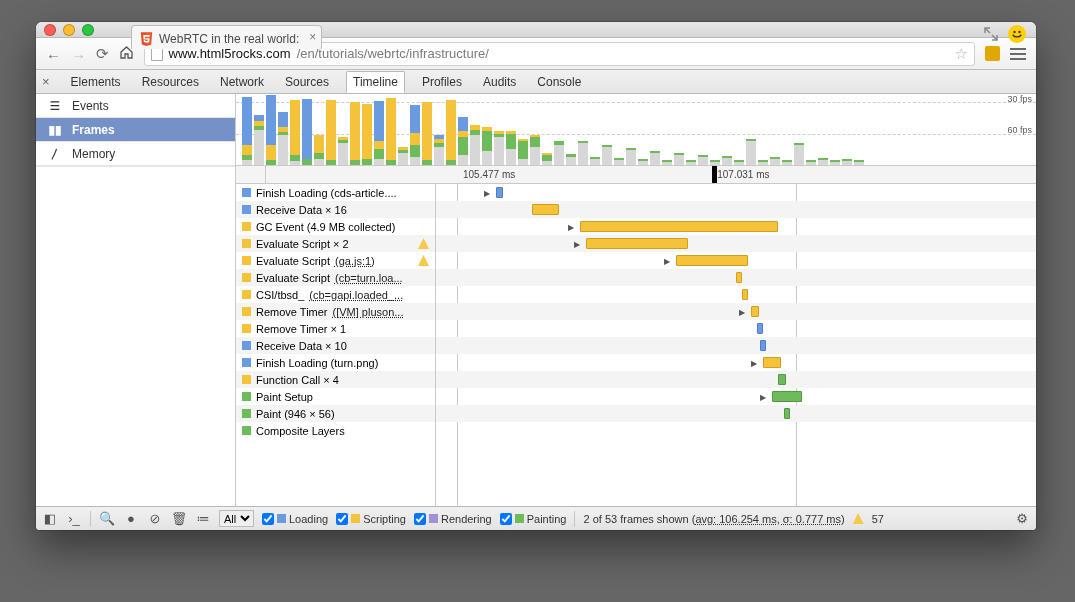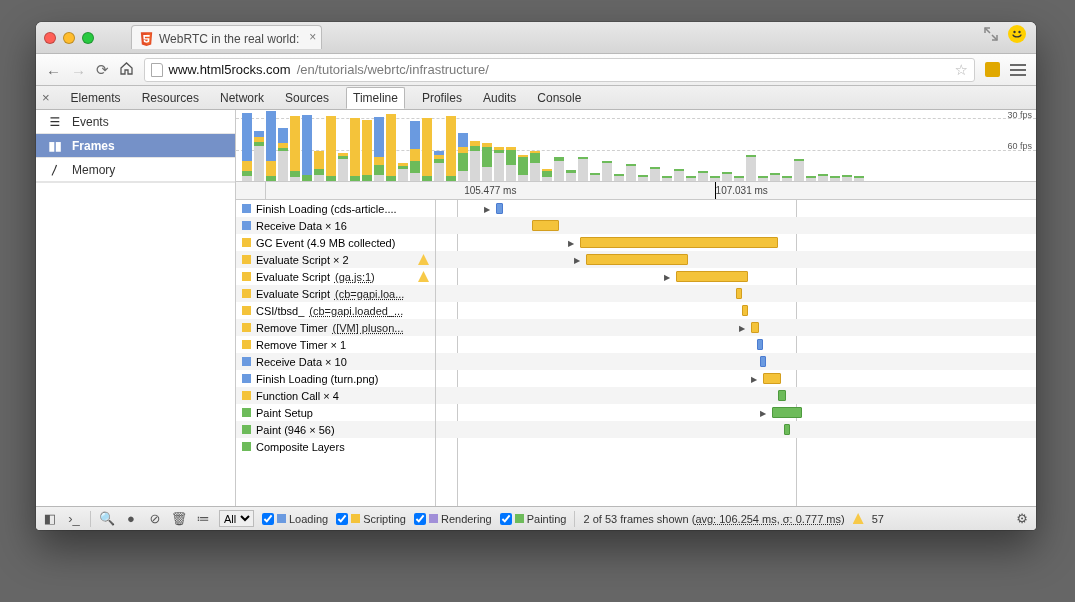--- a/index.html
+++ b/index.html
@@ -1,20 +1,20 @@
 <!DOCTYPE html>
 <html><head>
 <meta charset="utf-8">
 <style>
   * { box-sizing: border-box; margin: 0; padding: 0; font-family: "Lucida Grande", "Helvetica Neue", Arial, sans-serif; }
   body { background: #666; padding: 22px 36px 60px; }
   .window { width: 1000px; height: 508px; background: #fff; border-radius: 6px 6px 4px 4px; box-shadow: 0 18px 42px rgba(0,0,0,.45), 0 0 0 1px rgba(0,0,0,.15); overflow: hidden; display: flex; flex-direction: column; }
 
   
-  .titlebar { height: 32px; background: linear-gradient(#e8e8e8,#d6d6d6); border-bottom:1px solid #b9b9b9; display:flex; align-items:center; padding:0 8px; position:relative; }
+  .titlebar { height: 16px; background: linear-gradient(#e8e8e8,#d6d6d6); border-bottom:1px solid #b9b9b9; display:flex; align-items:center; padding:0 8px; position:relative; }
   .traffic { display:flex; gap:7px; }
   .tl { width:12px; height:12px; border-radius:50%; border:1px solid rgba(0,0,0,.25); }
   .tl.red{background:#ff5f57}.tl.yel{background:#ffbd2e}.tl.grn{background:#28c940}
   .tab { position:absolute; left:95px; top:3px; height:24px; background:#f6f6f6; border:1px solid #bcbcbc; border-bottom:none; border-radius:4px 4px 0 0; padding:3px 22px 0 8px; font-size:12px; color:#4b4b4b; display:flex; align-items:center; gap:6px; }
   .tab .html5 { width:13px; height:15px; }
   .tab .x { position:absolute; right:5px; top:4px; font-size:12px; color:#7a7a7a; }
   .emoji { position:absolute; right:10px; top:3px; width:18px; height:18px; border-radius:50%; background:#ffd000; display:flex; align-items:center; justify-content:center; }
   .expand { position:absolute; right:38px; top:5px; width:14px; height:14px; }
 
   
@@ -52,21 +52,21 @@
   .fps-lab { position:absolute; right:4px; font-size:9px; color:#5a5a5a; }
   .fps-lab.l30{top:0}.fps-lab.l60{top:31px}
   .bars { position:absolute; left:6px; right:42px; bottom:0; top:0; display:flex; align-items:flex-end; gap:2px; }
   .bar { width:10px; display:flex; flex-direction:column-reverse; }
   .seg { width:100%; }
   .c-load{background:#6a9ae0}.c-script{background:#f4c33a}.c-render{background:#a18fd8}.c-paint{background:#6dbb5a}.c-idle{background:#d7d7d7}
 
   
   .ruler { height:18px; border-bottom:1px solid #c9c9c9; background:#f4f4f4; display:flex; font-size:10px; color:#444; }
   .ruler .r1{width:30px;border-right:1px solid #c9c9c9}
-  .ruler .r2{flex:1.4;border-right:1px solid #000000;text-align:center;line-height:18px}
+  .ruler .r2{flex:1.4;border-right:5px solid #000000;text-align:center;line-height:18px}
   .ruler .r3{flex:1;line-height:18px}
 
   
   .records { flex:1; display:flex; overflow-y:auto; overflow-x:hidden; background:#fff; }
   .rec-labels { width:200px; border-right:1px solid #c9c9c9; font-size:11px; }
   .rec-row { height:17px; display:flex; align-items:center; padding:0 6px; gap:5px; border-bottom:0; white-space:nowrap; overflow:hidden; text-overflow:ellipsis; }
   .rec-row:nth-child(even){background:#f4f4f4}
   .rec-labels .badge { width:9px; height:9px; flex-shrink:0; }
   .rec-labels .warn { margin-left:auto; width:11px; height:11px; background:#f7c948; clip-path:polygon(50% 0,100% 100%,0 100%); flex-shrink:0; }
   .rec-labels a { color:#222; text-decoration:underline dotted; }
@@ -448,21 +448,21 @@
             </div>
             <div class="rec-row">
               <span class="badge c-script"></span>
               <span>Evaluate Script</span> 
               <a>(ga.js:1)</a>
               <span class="warn"></span>
             </div>
             <div class="rec-row">
               <span class="badge c-script"></span>
               <span>Evaluate Script</span> 
-              <a>(cb=gapi.loa...</a>
+              <a>(cb=turn.loa...</a>
             </div>
             <div class="rec-row">
               <span class="badge c-script"></span>
               <span>CSI/tbsd_</span> 
               <a>(cb=gapi.loaded_...</a>
             </div>
             <div class="rec-row">
               <span class="badge c-script"></span>
               <span>Remove Timer</span> 
               <a>([VM] pluson...</a>

